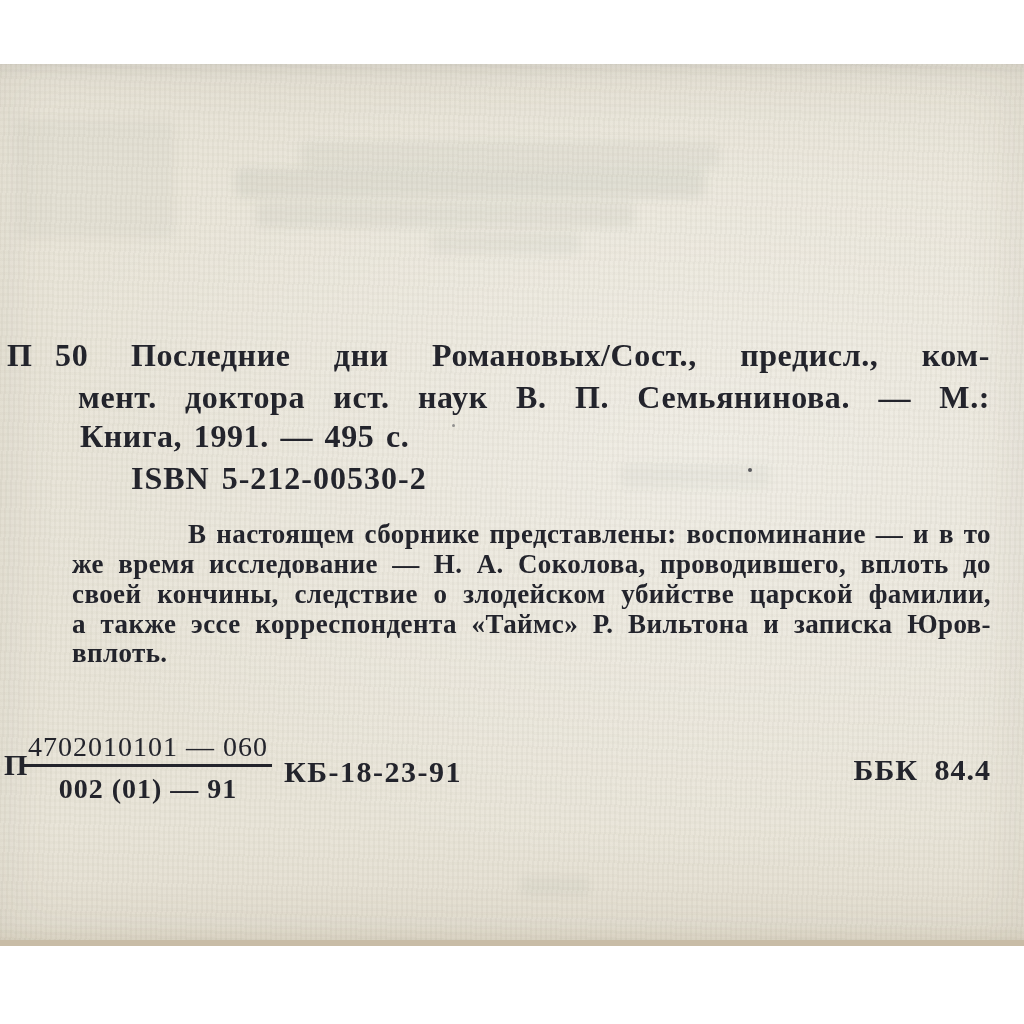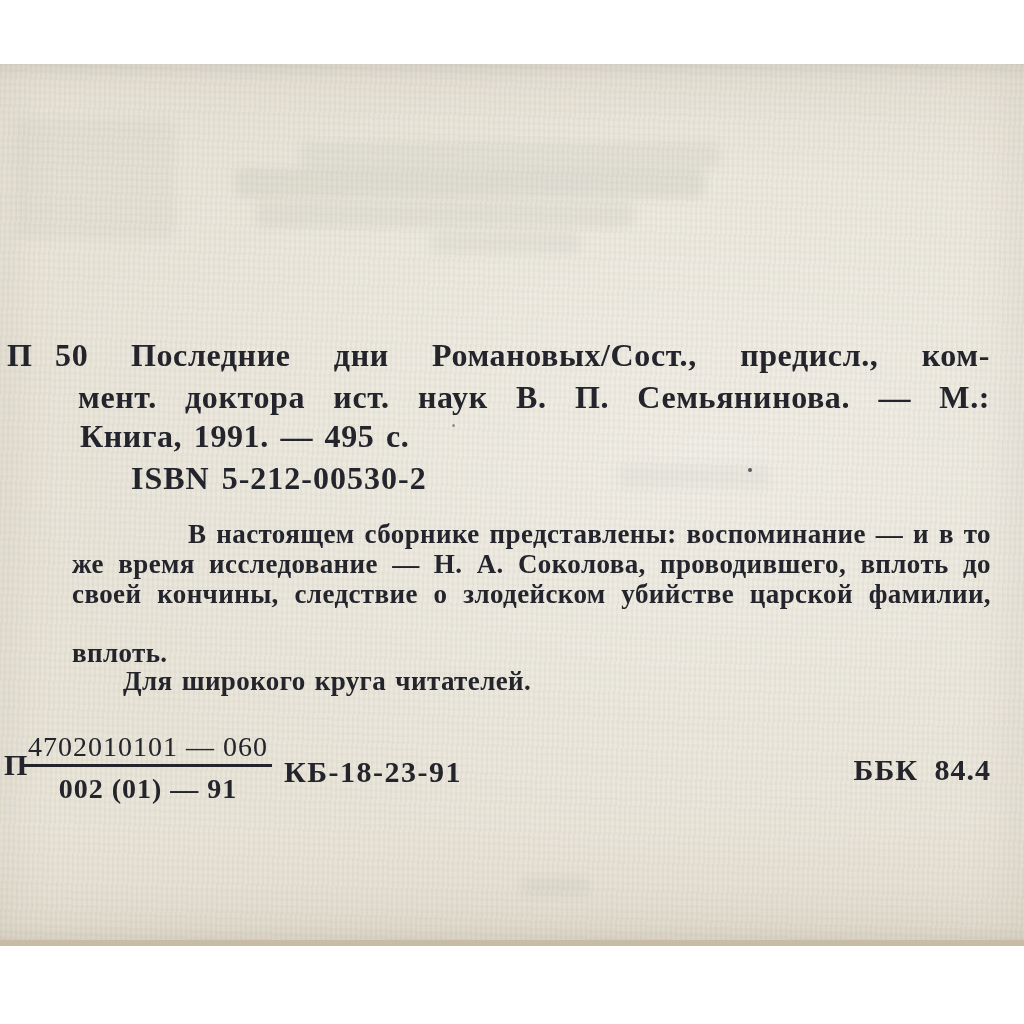--- a/index.html
+++ b/index.html
@@ -73,23 +73,23 @@
 
   <div class="abs ink bib jline" style="left:131px;right:34px;top:338px;">Последние дни Романовых/Сост., предисл., ком-</div>
 
   <div class="abs ink bib" style="left:80px;top:419px;">Книга, 1991. — 495 с.</div>
 
   <div class="abs ink bib" style="left:131px;top:461px;letter-spacing:1px;">ISBN 5-212-00530-2</div>
 
   <div class="abs ink ann jline" style="left:140px;right:33px;top:520px;margin-left:48px;">В настоящем сборнике представлены: воспоминание — и в то</div>
   <div class="abs ink ann jline" style="left:72px;right:33px;top:550px;">же время исследование — Н. А. Соколова, проводившего, вплоть до</div>
   <div class="abs ink ann jline" style="left:72px;right:33px;top:580px;">своей кончины, следствие о злодейском убийстве царской фамилии,</div>
+  <div class="abs ink ann jline" style="left:72px;right:33px;top:610px;">а также эссе корреспондента «Таймс» Р. Вильтона и записка Юров-</div>
   <div class="abs ink ann" style="left:72px;top:639px;">вплоть.</div>
 
-  <div class="abs ink ann" style="left:123px;top:667px;">Для широкого круга читателей.</div>
 
   <div class="abs ink code" style="left:4px;top:748px;font-size:30px;">П</div>
 
   <div class="abs fraction ink" style="left:24px;top:731px;">
     <div class="num">4702010101 — 060</div>
     <div class="den">002 (01) — 91</div>
   </div>
 
   <div class="abs ink code" style="left:284px;top:755px;font-size:30px;letter-spacing:1.5px;">КБ-18-23-91</div>
 

